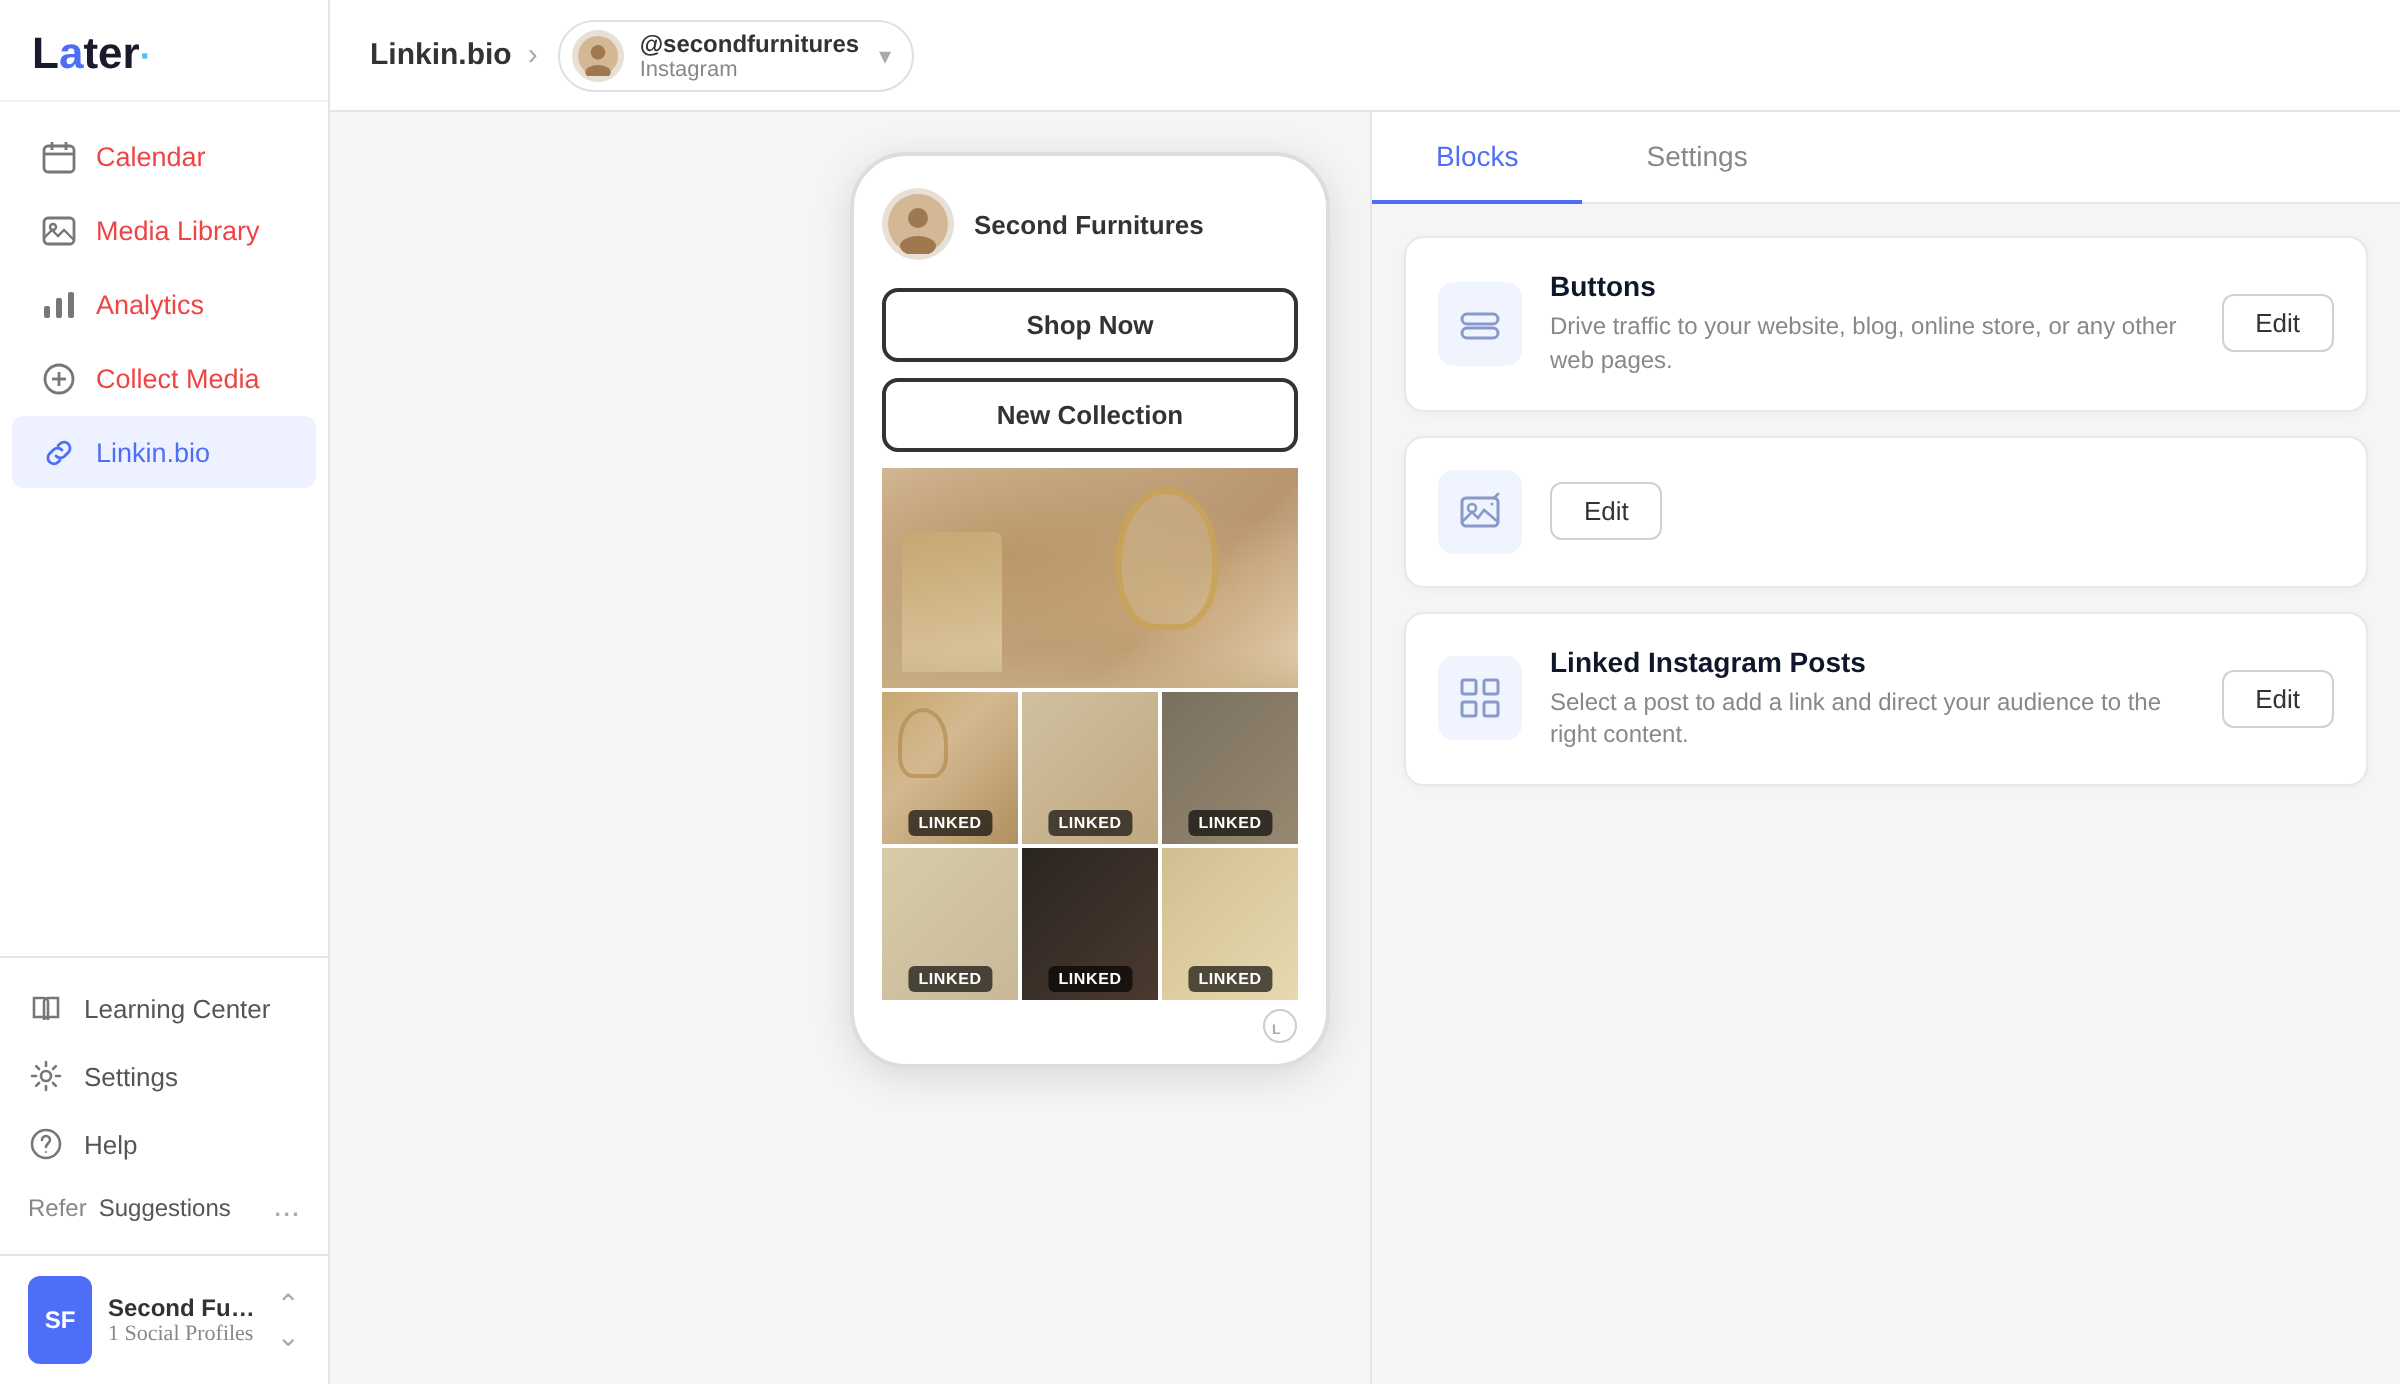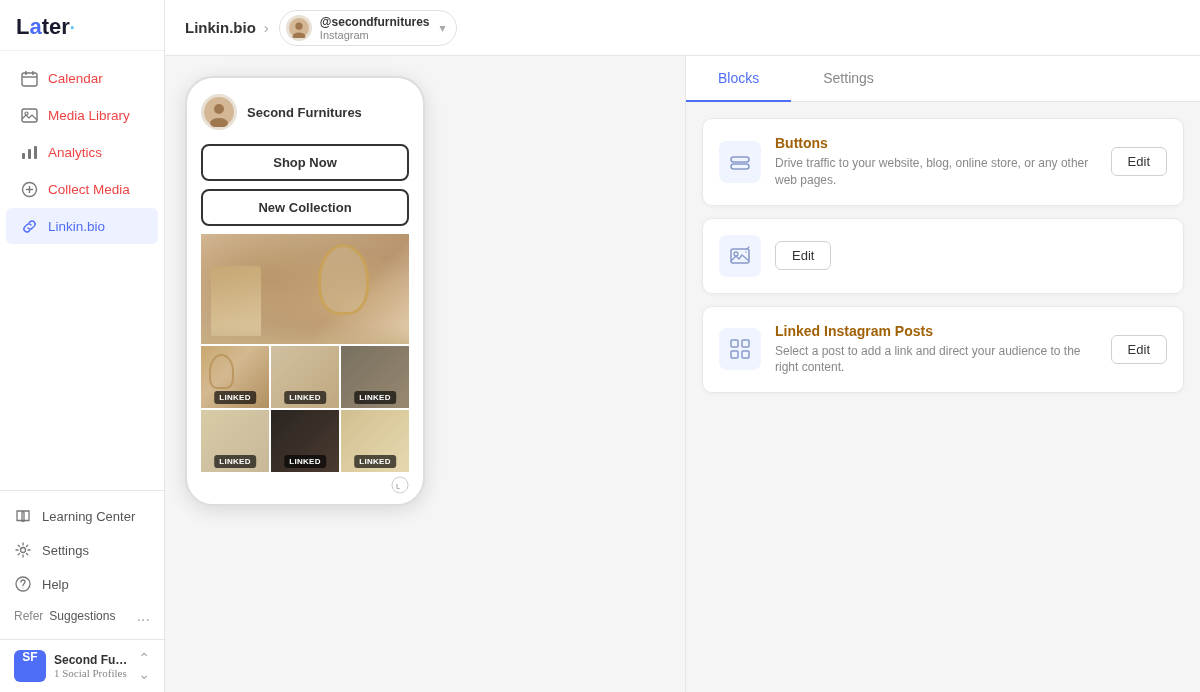--- a/index.html
+++ b/index.html
@@ -72,26 +72,26 @@
     .account-bar {
       border-top: 1px solid #e5e5e5;
       padding: 10px 14px;
       display: flex;
       align-items: center;
       gap: 8px;
       cursor: pointer;
     }
     .account-avatar {
       width: 32px;
-      height: 32px;
+      height: 44px;
       border-radius: 6px;
       background: #4f6ef7;
       color: #fff;
       display: flex;
-      align-items: flex-start;
+      align-items: center;
       justify-content: center;
       font-size: 12px;
       font-weight: 700;
       flex-shrink: 0;
     }
     .account-info { flex: 1; min-width: 0; }
     .account-name { font-size: 12px; font-weight: 600; color: #333; white-space: nowrap; overflow: hidden; text-overflow: ellipsis; }
     .account-sub { font-size: 11px; color: #888; font-family: Liberation Serif, serif; }
     .account-chevron { color: #aaa; font-size: 14px; }
 
@@ -187,21 +187,21 @@
       font-size: 13px;
       cursor: pointer;
       color: #333;
       margin-left: 8px;
     }
 
     .phone-preview-wrapper {
       flex: 1;
       display: flex;
       align-items: flex-start;
-      justify-content: flex-start;
+      justify-content: flex-end;
       padding: 20px;
       overflow-y: auto;
       background: #f5f5f5;
     }
     .phone-frame {
       width: 240px;
       background: #fff;
       border-radius: 28px;
       border: 2px solid #ddd;
       overflow: hidden;
@@ -273,21 +273,21 @@
       border-radius: 50% 50% 40% 40%;
       background: rgba(220,200,160,0.3);
     }
 
     .phone-small-grid {
       display: grid;
       grid-template-columns: repeat(3, 1fr);
       gap: 2px;
     }
     .phone-small-cell {
-      height: 62px;
+      height: 76px;
       position: relative;
       overflow: hidden;
     }
     .phone-small-cell .cell-bg {
       width: 100%;
       height: 100%;
     }
     .cell-bg-1 { background: linear-gradient(135deg, #c4a882, #d4b890); }
     .cell-bg-2 { background: linear-gradient(135deg, #b8956e, #d0b888); }
     .cell-bg-3 { background: linear-gradient(135deg, #8a7060, #b09070); }
@@ -370,21 +370,21 @@
       width: 42px;
       height: 42px;
       border-radius: 8px;
       background: #f0f4ff;
       display: flex;
       align-items: center;
       justify-content: center;
       flex-shrink: 0;
     }
     .block-info { flex: 1; min-width: 0; }
-    .block-title { font-size: 14px; font-weight: 600; color: #a16207; margin-bottom: 4px; }
+    .block-title { font-size: 14px; font-weight: 600; color: #0f172a; margin-bottom: 4px; }
     .block-desc { font-size: 12px; color: #888; line-height: 1.4; }
     .edit-btn {
       border: 1px solid #d0d0d0;
       background: #fff;
       border-radius: 6px;
       padding: 6px 16px;
       font-size: 13px;
       cursor: pointer;
       color: #333;
       flex-shrink: 0;

